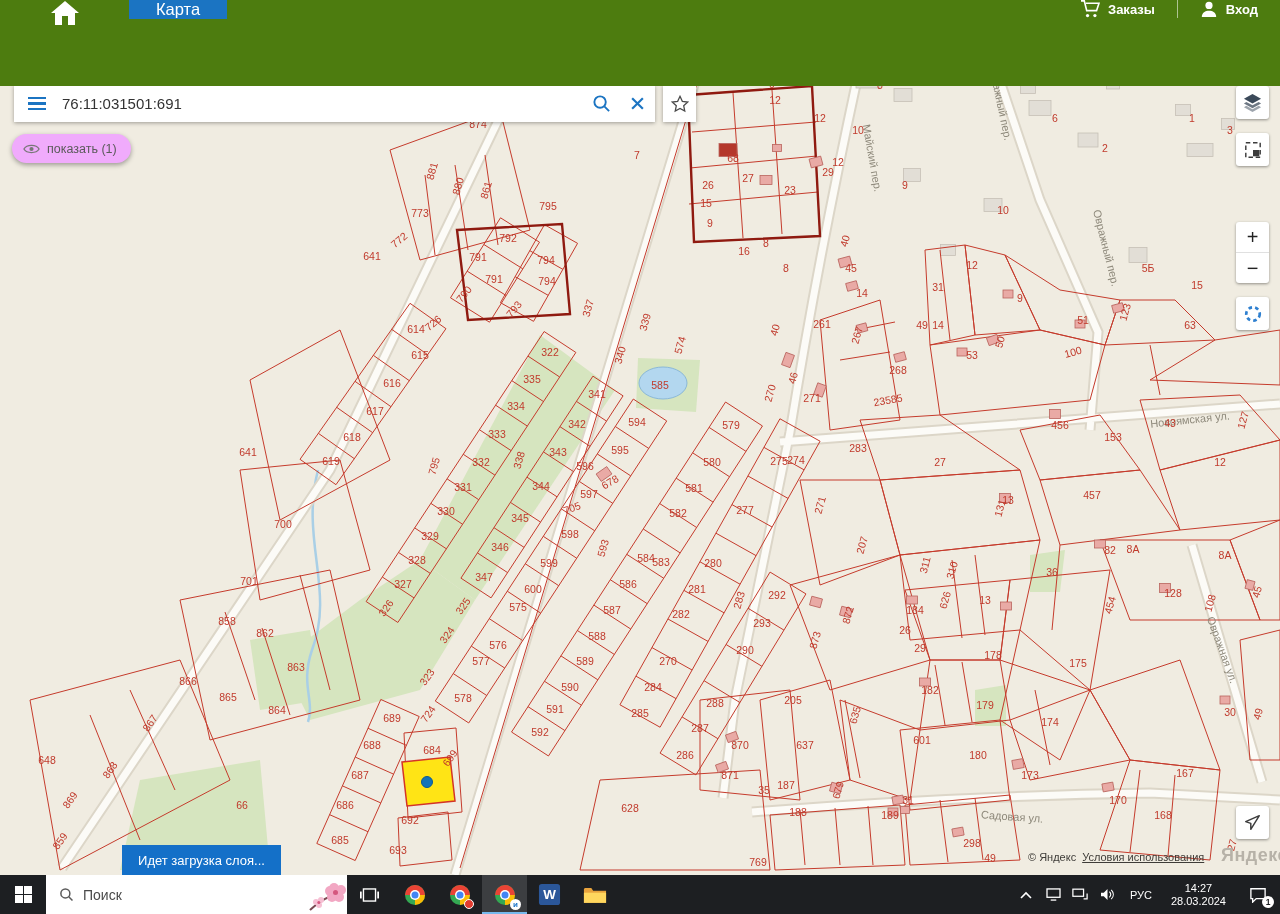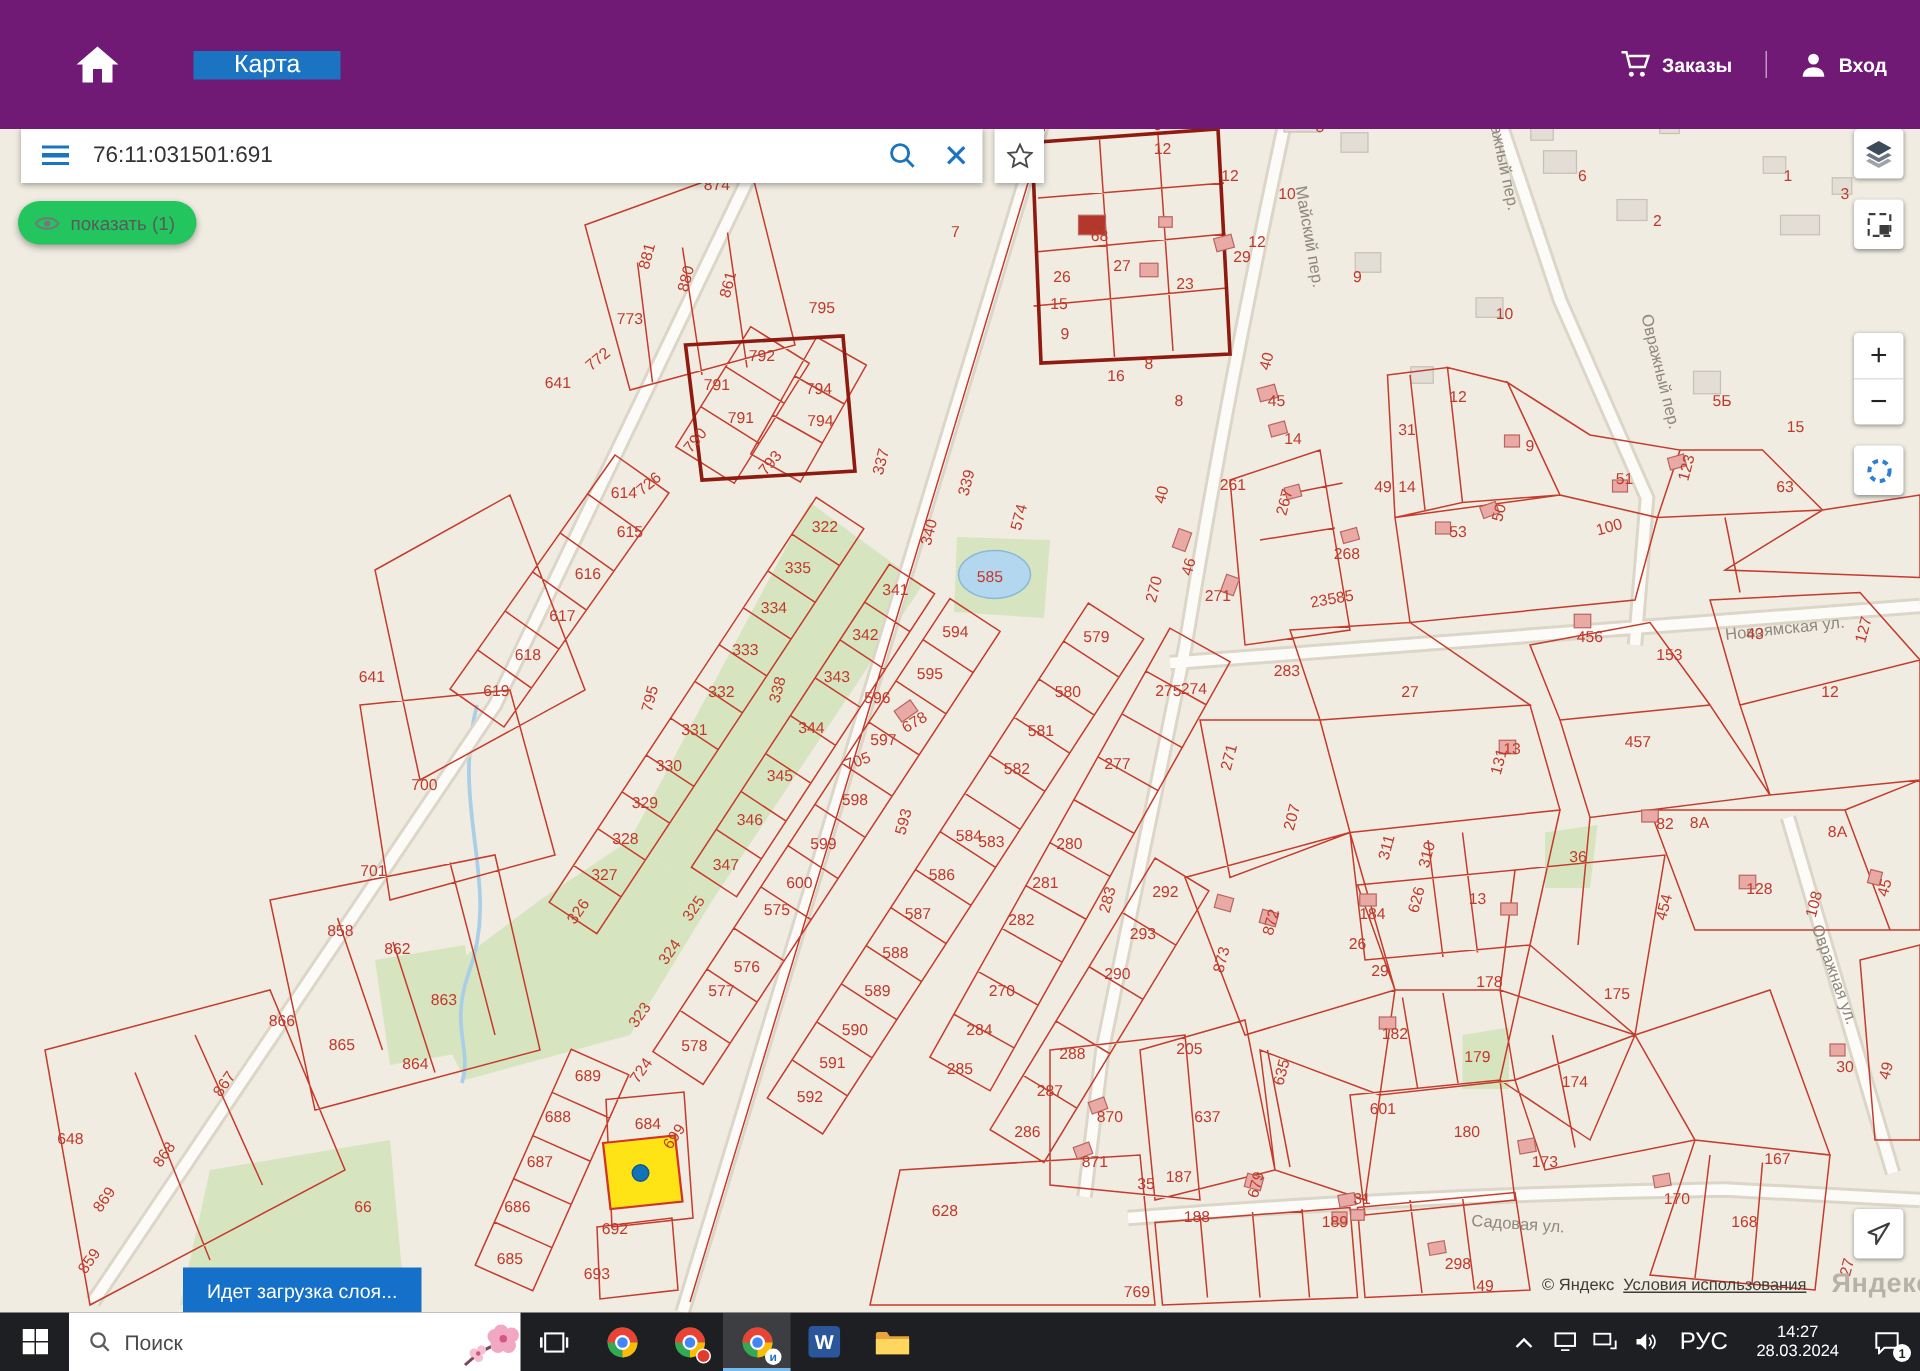--- a/index.html
+++ b/index.html
@@ -11,37 +11,37 @@
   #map-svg{position:absolute;inset:0;}
   .plabel{position:absolute;transform:translate(-50%,-50%);color:#c03a2c;font-size:10.5px;line-height:1;white-space:nowrap;z-index:3;}
   .slabel{position:absolute;transform:translate(-50%,-50%);color:#8e897b;font-size:11px;line-height:1;white-space:nowrap;z-index:2;}
   .loading-banner{position:absolute;left:122px;top:845px;width:159px;height:30px;background:#1470c8;color:#fff;
     font-size:13px;display:flex;align-items:center;justify-content:center;z-index:6;}
   .attribution{position:absolute;left:1028px;top:851px;font-size:11px;color:#3e3c38;z-index:6;display:flex;gap:6px;white-space:nowrap;}
   .attribution a{color:#3e3c38;text-decoration:underline;cursor:pointer;}
   .ylogo{position:absolute;right:-8px;top:845px;font-size:18px;font-weight:bold;color:#b7b2a8;z-index:6;letter-spacing:.5px;}
 
   
-  .hdr{position:absolute;top:0;left:0;width:100%;height:86px;background:#701a75;display:flex;align-items:center;z-index:30;color:#fff;}
+  .hdr{position:absolute;top:0;left:0;width:100%;height:86px;background:#4d7c0f;display:flex;align-items:flex-start;z-index:30;color:#fff;}
   .home{width:129px;display:flex;align-items:center;justify-content:center;cursor:pointer;}
   .tab{background:#1b74c2;padding:0 27px;display:flex;align-items:center;font-size:16.5px;cursor:pointer;}
   .hdr-right{margin-left:auto;display:flex;align-items:stretch;}
   .hdr-item{display:flex;align-items:center;gap:8px;padding:0 22px;font-size:13px;font-weight:bold;cursor:pointer;}
   .hdr-sep{width:1px;background:rgba(255,255,255,.55);}
 
   
   .searchbar{position:absolute;left:14px;top:85px;width:641px;height:37px;background:#fff;z-index:25;display:flex;align-items:center;
     box-shadow:0 1px 4px rgba(0,0,0,.35);}
   .menu-btn{width:46px;height:100%;background:none;border:none;display:flex;flex-direction:column;gap:3px;align-items:center;justify-content:center;cursor:pointer;}
   .menu-btn i{display:block;width:18px;height:2.5px;background:#1b74c2;}
   .search-input{flex:1;border:none;outline:none;font-size:15px;color:#333;font-family:inherit;background:none;}
   .icon-btn{width:36px;height:100%;background:none;border:none;display:flex;align-items:center;justify-content:center;cursor:pointer;padding:0;}
   .star-btn{position:absolute;left:663px;top:85px;width:33px;height:37px;background:#fff;border:none;z-index:25;
     box-shadow:0 1px 4px rgba(0,0,0,.35);display:flex;align-items:center;justify-content:center;cursor:pointer;}
-  .show-pill{position:absolute;left:12px;top:134px;height:29px;padding:0 14px 0 11px;border-radius:15px;background:#22c55e;border:none;z-index:25;
+  .show-pill{position:absolute;left:12px;top:134px;height:29px;padding:0 14px 0 11px;border-radius:15px;background:#f0abfc;border:none;z-index:25;
     display:flex;align-items:center;gap:7px;box-shadow:0 2px 5px rgba(0,0,0,.35);color:#5a5a5a;font-size:12.5px;font-family:inherit;cursor:pointer;}
 
   
   .mc{position:absolute;right:11px;width:33px;height:33px;background:#fff;border:none;border-radius:3px;z-index:25;
     box-shadow:0 1px 3px rgba(0,0,0,.4);display:flex;align-items:center;justify-content:center;color:#333;cursor:pointer;}
   #mc-layers{top:86px;} #mc-frame{top:133px;} #mc-spin{top:297px;} #mc-loc{top:806px;}
   .zoomgrp{position:absolute;right:11px;top:222px;width:33px;height:61px;background:#fff;border-radius:3px;z-index:25;
     box-shadow:0 1px 3px rgba(0,0,0,.4);display:flex;flex-direction:column;}
   .zoomgrp button{flex:1;border:none;background:none;font-size:20px;color:#222;cursor:pointer;line-height:1;font-family:inherit;}
   .zoomgrp button:first-child{border-bottom:1px solid #e0e0e0;}
@@ -54,21 +54,21 @@
   .tb-search{width:288px;background:#fff;display:flex;align-items:center;gap:9px;padding-left:13px;position:relative;cursor:pointer;}
   .tb-search .ph{font-size:14px;color:#4a4a4a;}
   .tb-flower{position:absolute;right:1px;top:1px;}
   .tb-btn{width:45px;display:flex;align-items:center;justify-content:center;position:relative;cursor:pointer;}
   .tb-btn.active{background:rgba(255,255,255,.14);box-shadow:inset 0 -2px 0 #76b9ed;}
   .badge-dot{position:absolute;right:8px;bottom:5px;width:8px;height:8px;border-radius:50%;background:#e23b2e;border:1px solid #fff;}
   .badge-letter{position:absolute;right:6px;bottom:4px;width:11px;height:11px;border-radius:50%;background:#fff;color:#1a73c8;
     font-size:8px;font-weight:bold;display:flex;align-items:center;justify-content:center;}
   .tray{margin-left:auto;display:flex;align-items:center;}
   .tray-ic{width:27px;display:flex;align-items:center;justify-content:center;cursor:pointer;height:100%;}
-  .lang{font-size:16px;padding:0 9px;cursor:pointer;display:flex;align-items:center;height:100%;}
+  .lang{font-size:11px;padding:0 9px;cursor:pointer;display:flex;align-items:center;height:100%;}
   .clock{font-size:11px;line-height:13px;text-align:center;padding:0 10px;cursor:pointer;display:flex;flex-direction:column;justify-content:center;height:100%;}
   .notif{width:44px;display:flex;align-items:center;justify-content:center;position:relative;cursor:pointer;height:100%;}
 </style>
 </head>
 <body>
 
 <div class="screen">
 
   <div class="map">
     <svg id="map-svg" viewBox="0 0 1280 914" width="1280" height="914">

